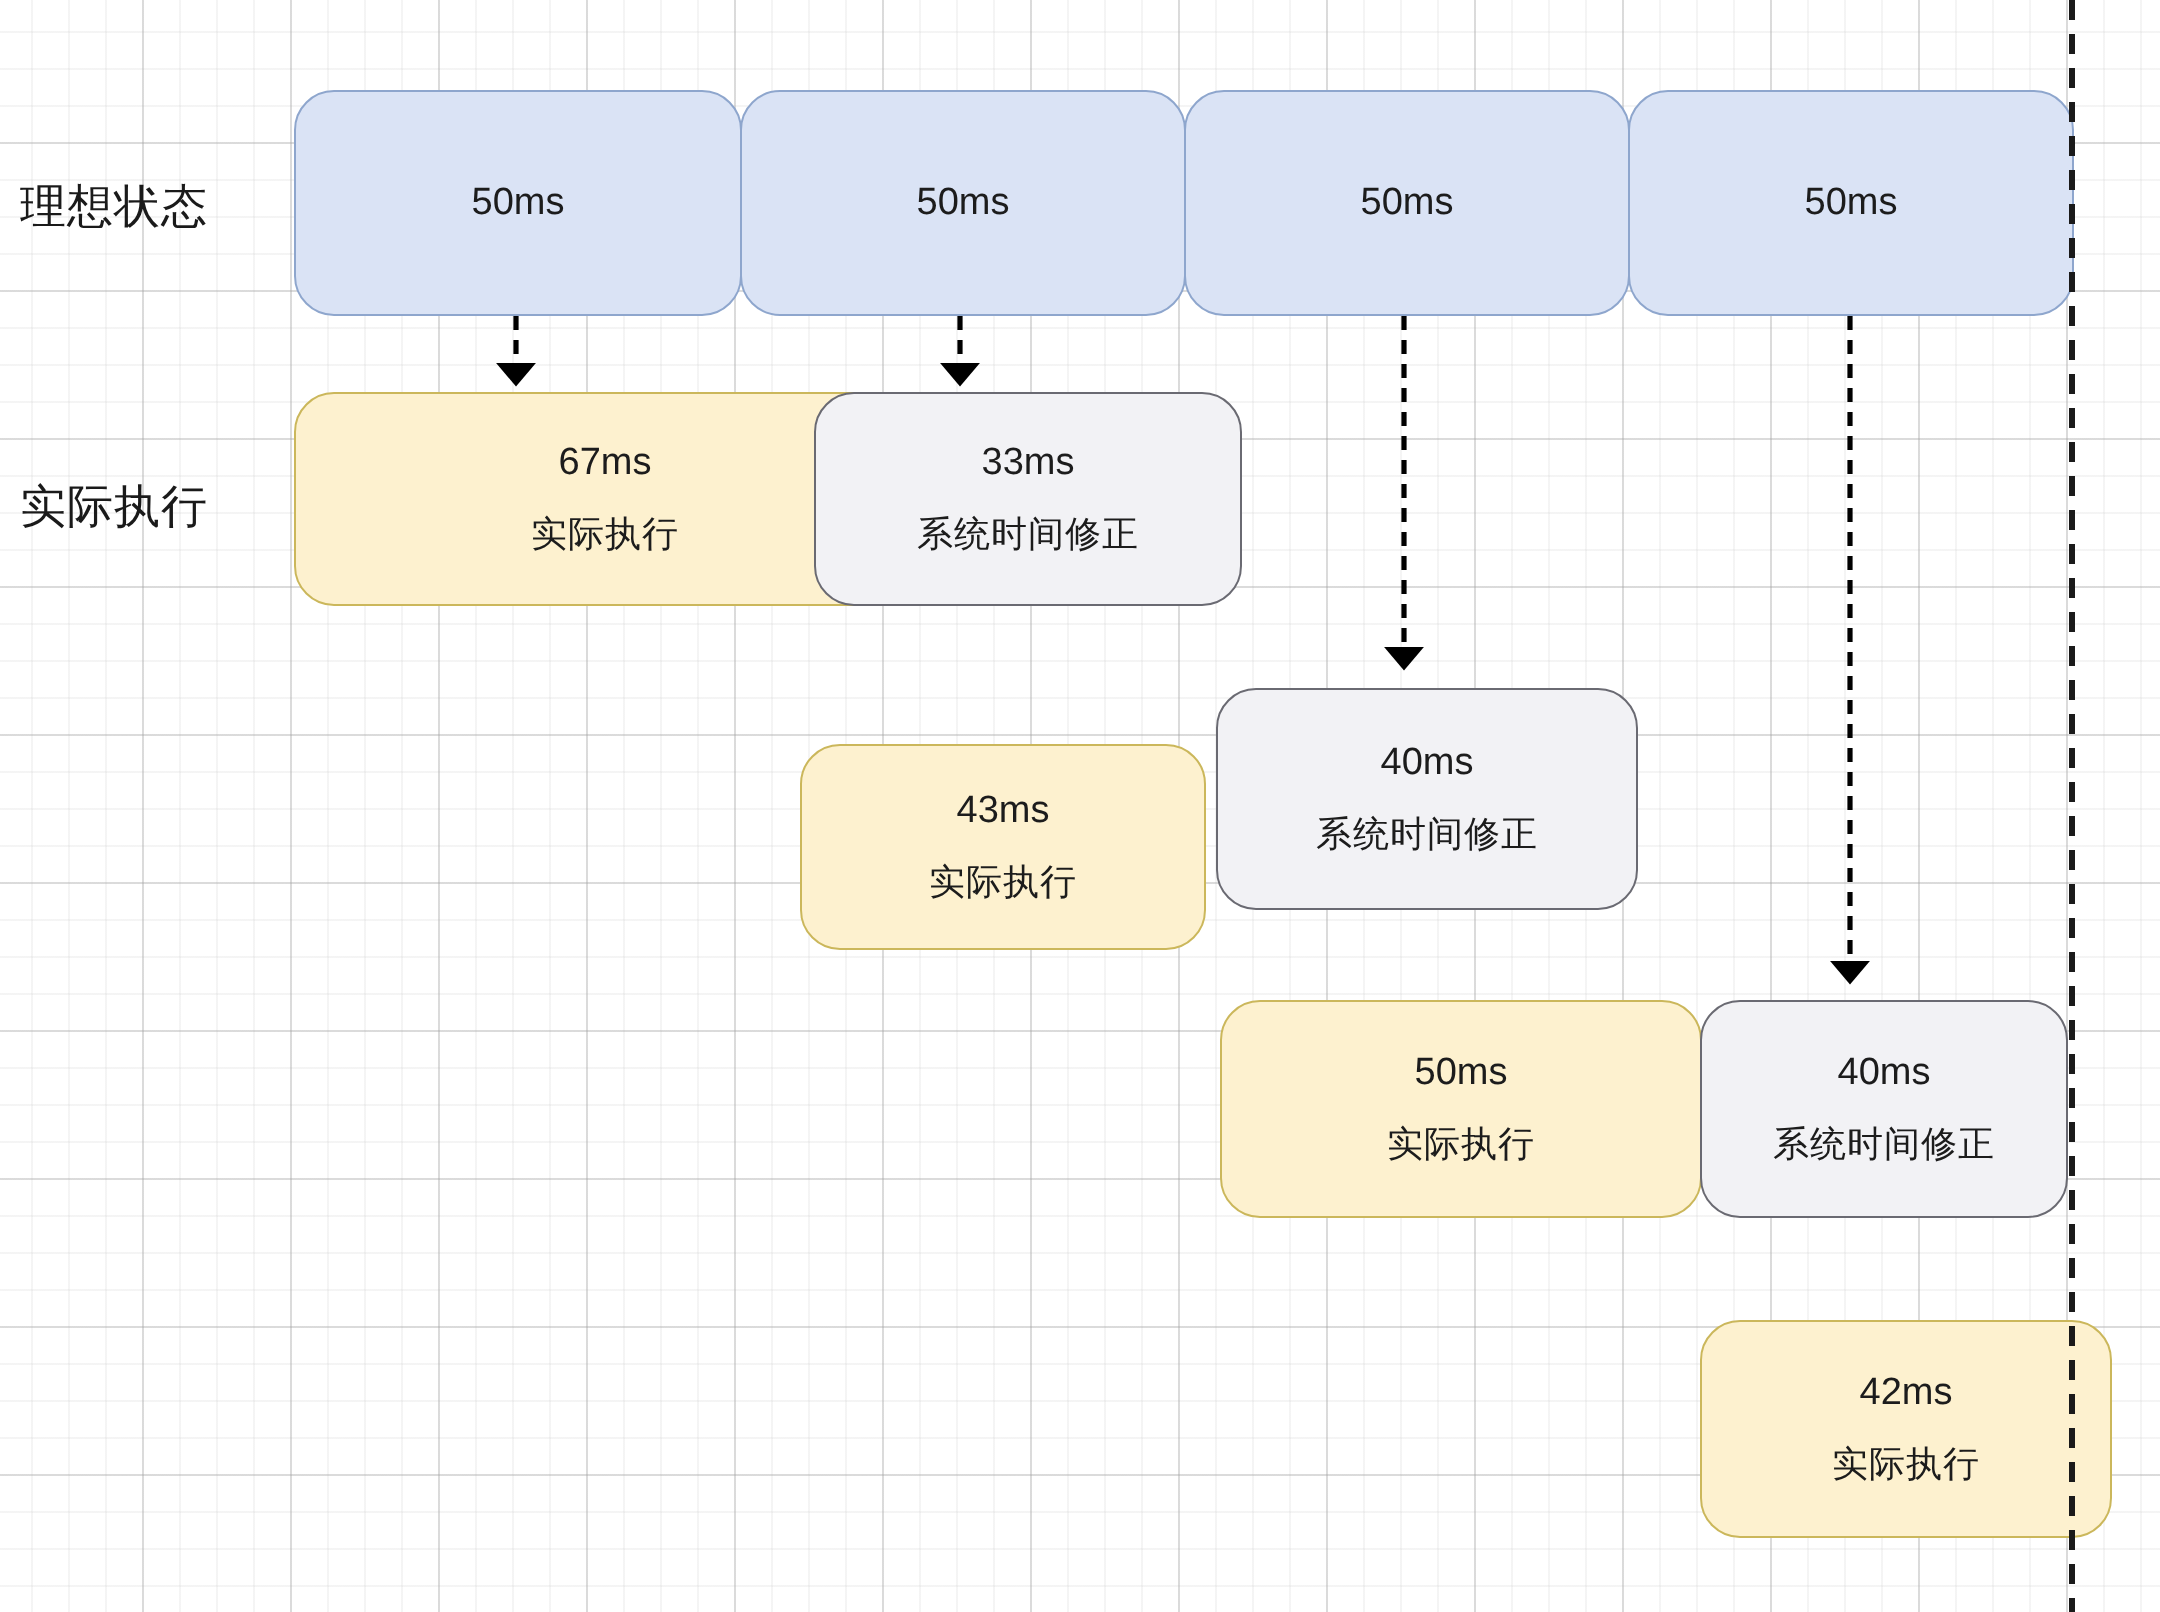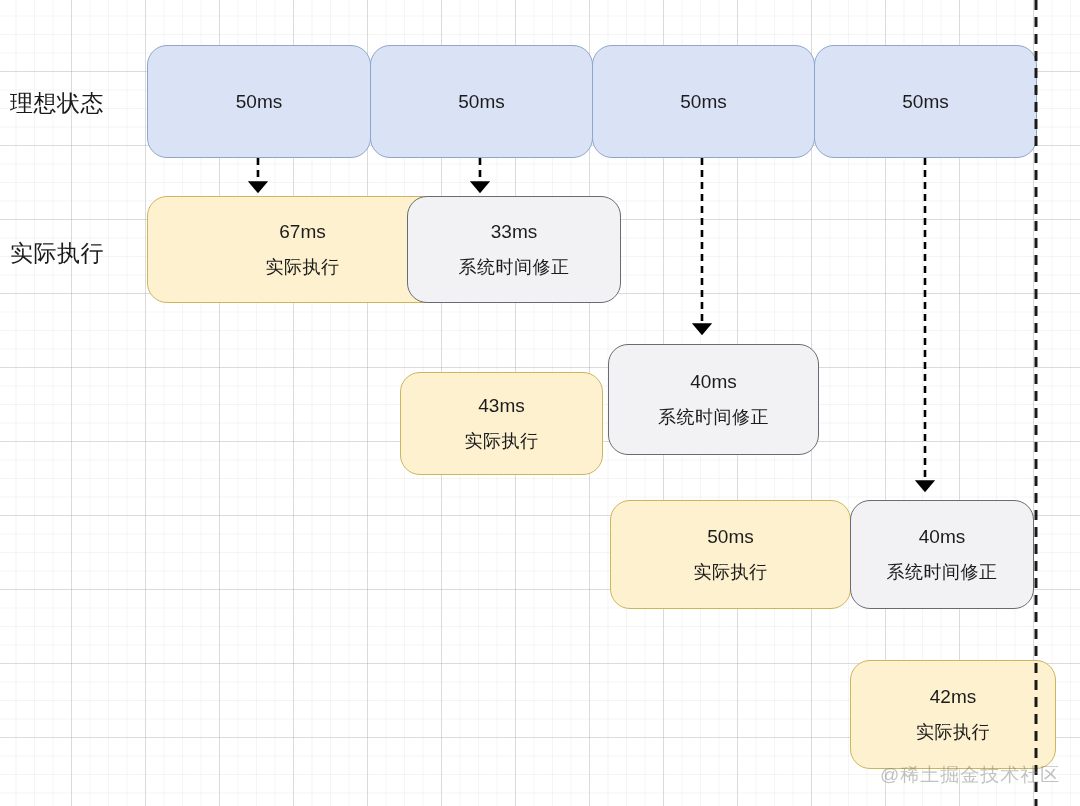--- a/index.html
+++ b/index.html
@@ -157,15 +157,14 @@
 
     <line x1="480" y1="158" x2="480" y2="187" stroke="#000" stroke-width="2.6" stroke-dasharray="7,5" marker-end="url(#ah)"></line>
 
     <line x1="702" y1="158" x2="702" y2="329" stroke="#000" stroke-width="2.6" stroke-dasharray="7,5" marker-end="url(#ah)"></line>
 
     <line x1="925" y1="158" x2="925" y2="486" stroke="#000" stroke-width="2.6" stroke-dasharray="7,5" marker-end="url(#ah)"></line>
 
     <line x1="1036" y1="0" x2="1036" y2="806" stroke="#1a1a1a" stroke-width="3" stroke-dasharray="10,7"></line>
   </svg>
 
-  <div class="watermark" style="left:880px; top:762px;">@稀土掘金技术社区</div>
 
 </div>
 
 </body></html>

